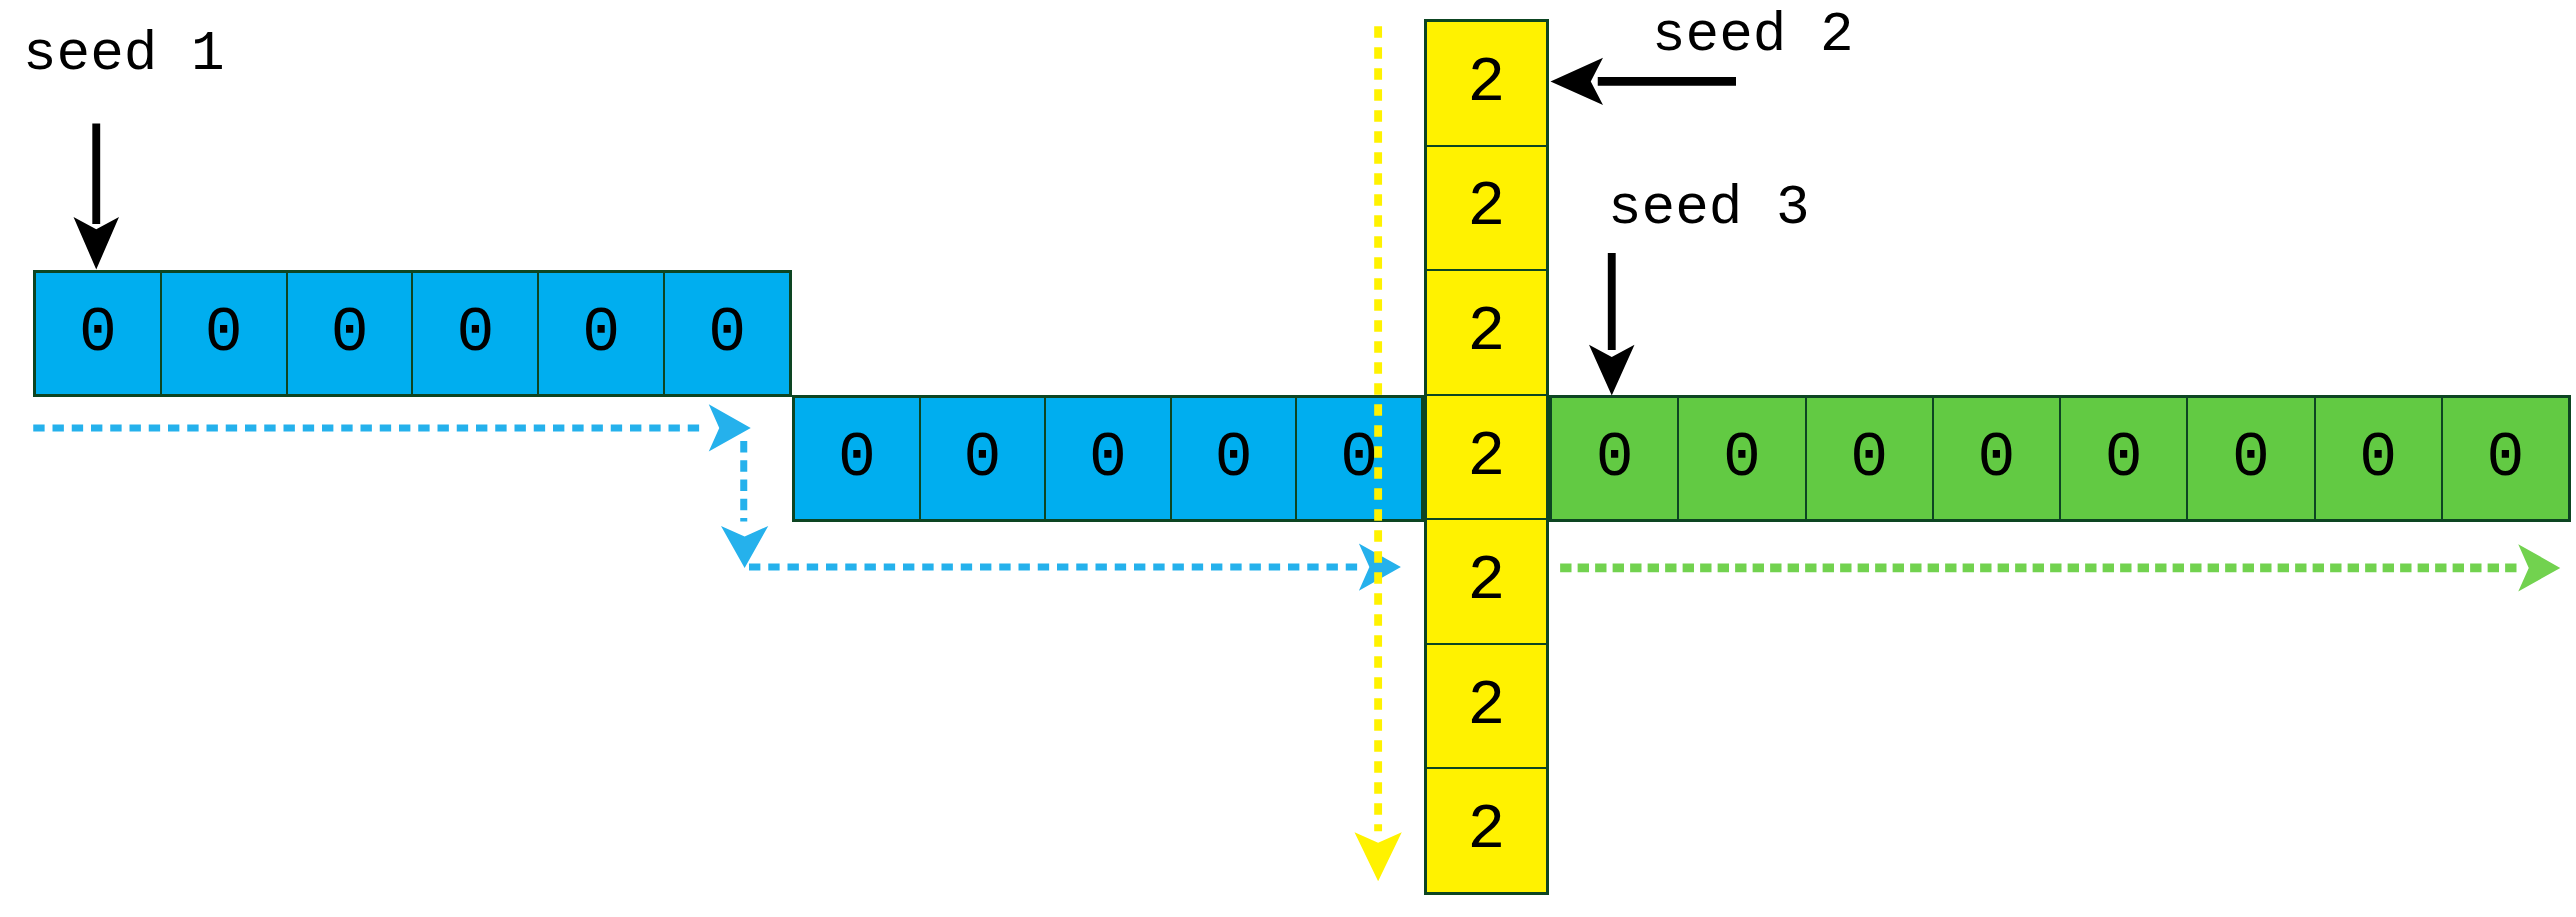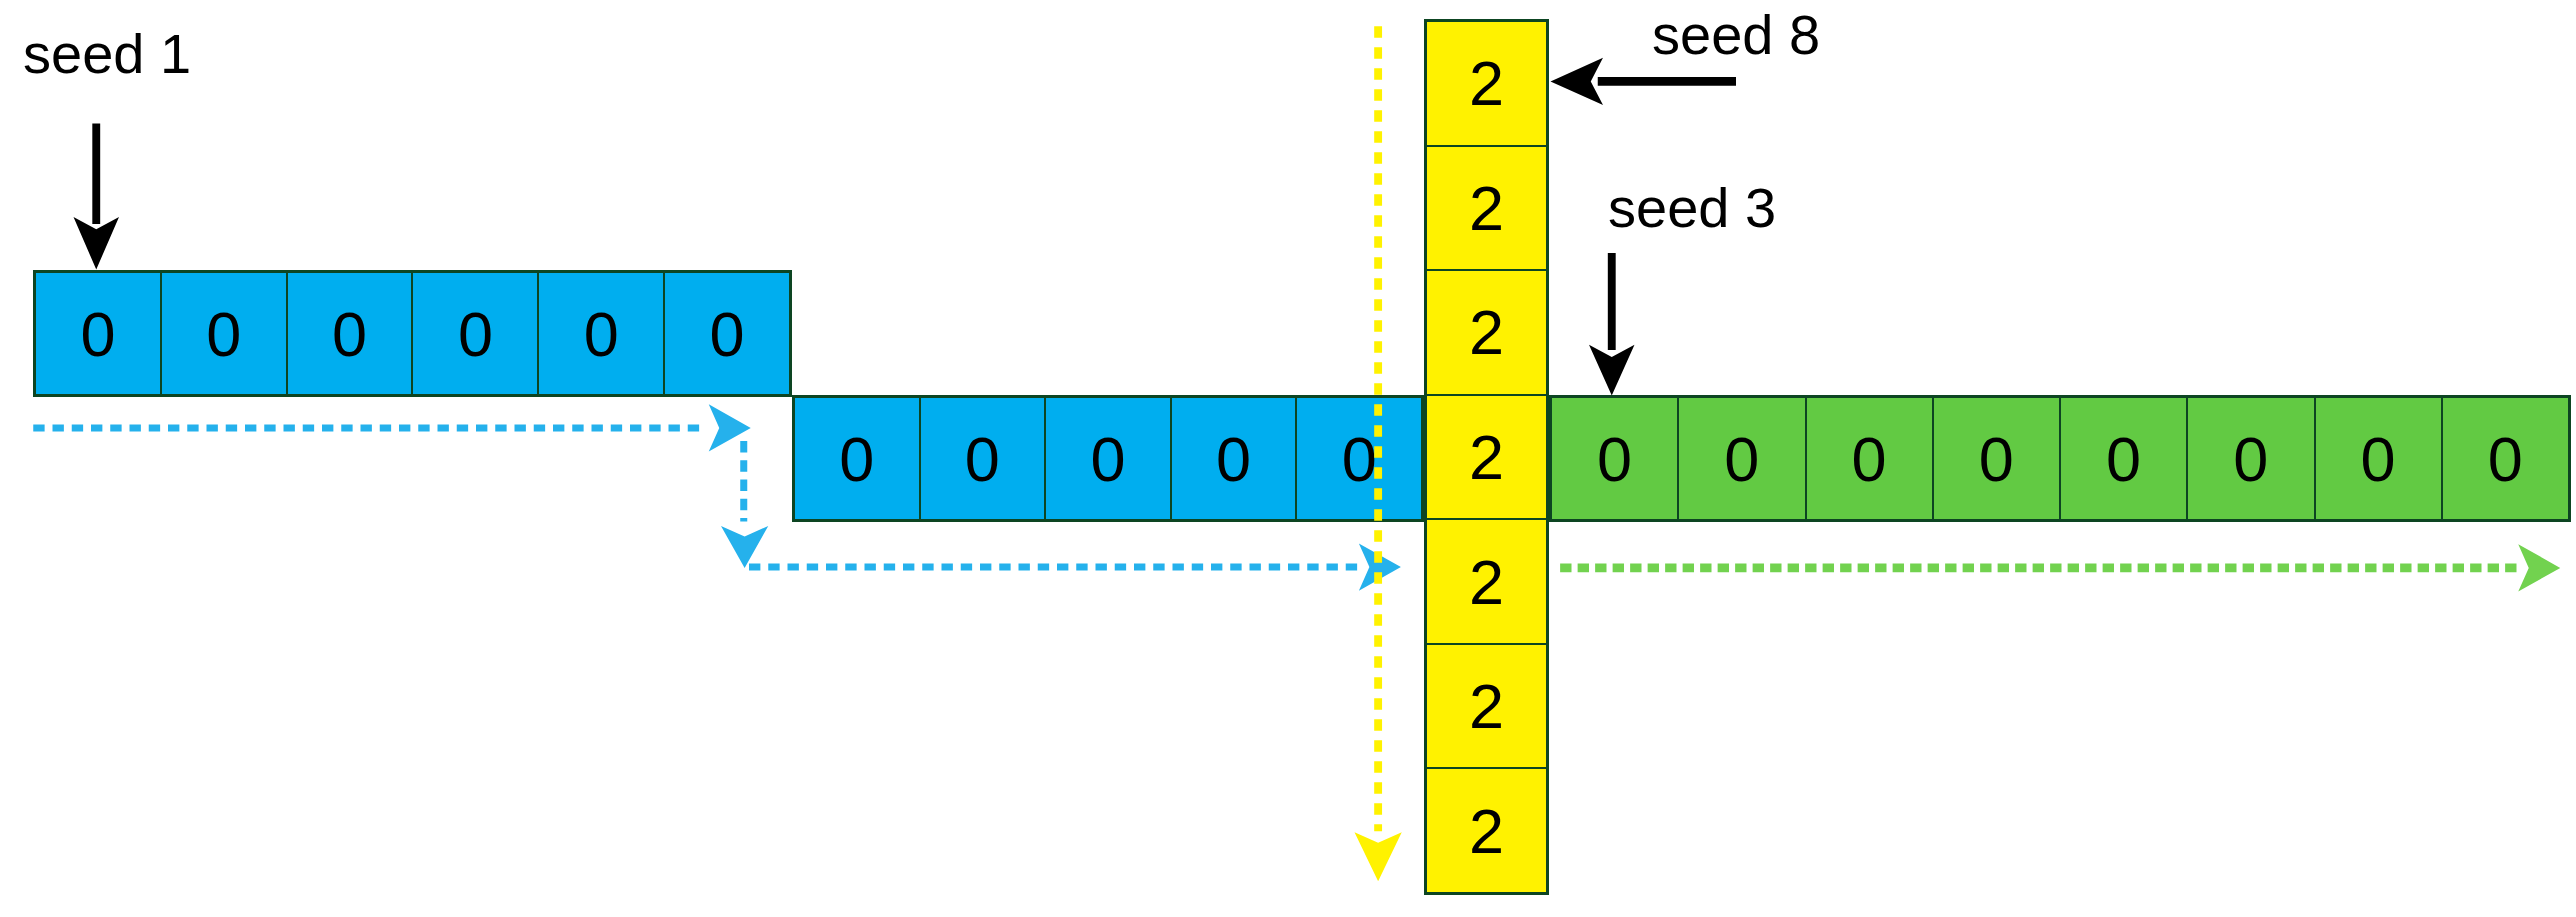--- a/index.html
+++ b/index.html
@@ -1,21 +1,21 @@
 <!DOCTYPE html>
 <html style="--background: #FFFFFF; --cell_blue: #00AEEF; --cell_yellow: #FFF200; --cell_green: #62CA43; --border_green: #0D4522; --arrow_blue: #25B1EC; --arrow_yellow: #FFF200; --arrow_green: #72D24F; --arrow_black: #000000; --text_black: #000000;font-size:14px"><head>
 <meta charset="utf-8">
 <style>
   html,body{margin:0;padding:0;background:#ffffff;}
   #canvas{
     position:relative;
     width:2576px;height:917px;
     background:var(--background,#fff);
     overflow:hidden;
-    font-family:Liberation Sans, sans-serif;
+    font-family:Liberation Mono, monospace;
   }
   .seed-label{
     position:absolute;
     font-size:56px;
     line-height:56px;
     color:var(--text_black,#000);
     white-space:nowrap;
   }
   #seed1-label{left:23px;top:26px;}
   #seed2-label{left:1652px;top:7px;}
@@ -49,21 +49,21 @@
   .y-head{fill:var(--arrow_yellow,#FFF200);stroke:none;}
   .g-line{stroke:var(--arrow_green,#72D24F);stroke-width:10;stroke-dasharray:13 7;fill:none;}
   .g-head{fill:var(--arrow_green,#72D24F);stroke:none;}
 </style>
 </head>
 <body>
 
 <div id="canvas">
 
   <div class="seed-label" id="seed1-label">seed 1</div>
-  <div class="seed-label" id="seed2-label">seed 8</div>
+  <div class="seed-label" id="seed2-label">seed 2</div>
   <div class="seed-label" id="seed3-label">seed 3</div>
 
   <div class="arr row blue" id="row-seed1-a">
     <div class="cell">0</div>
     <div class="cell">0</div>
     <div class="cell">0</div>
     <div class="cell">0</div>
     <div class="cell">0</div>
     <div class="cell">0</div>
   </div>

